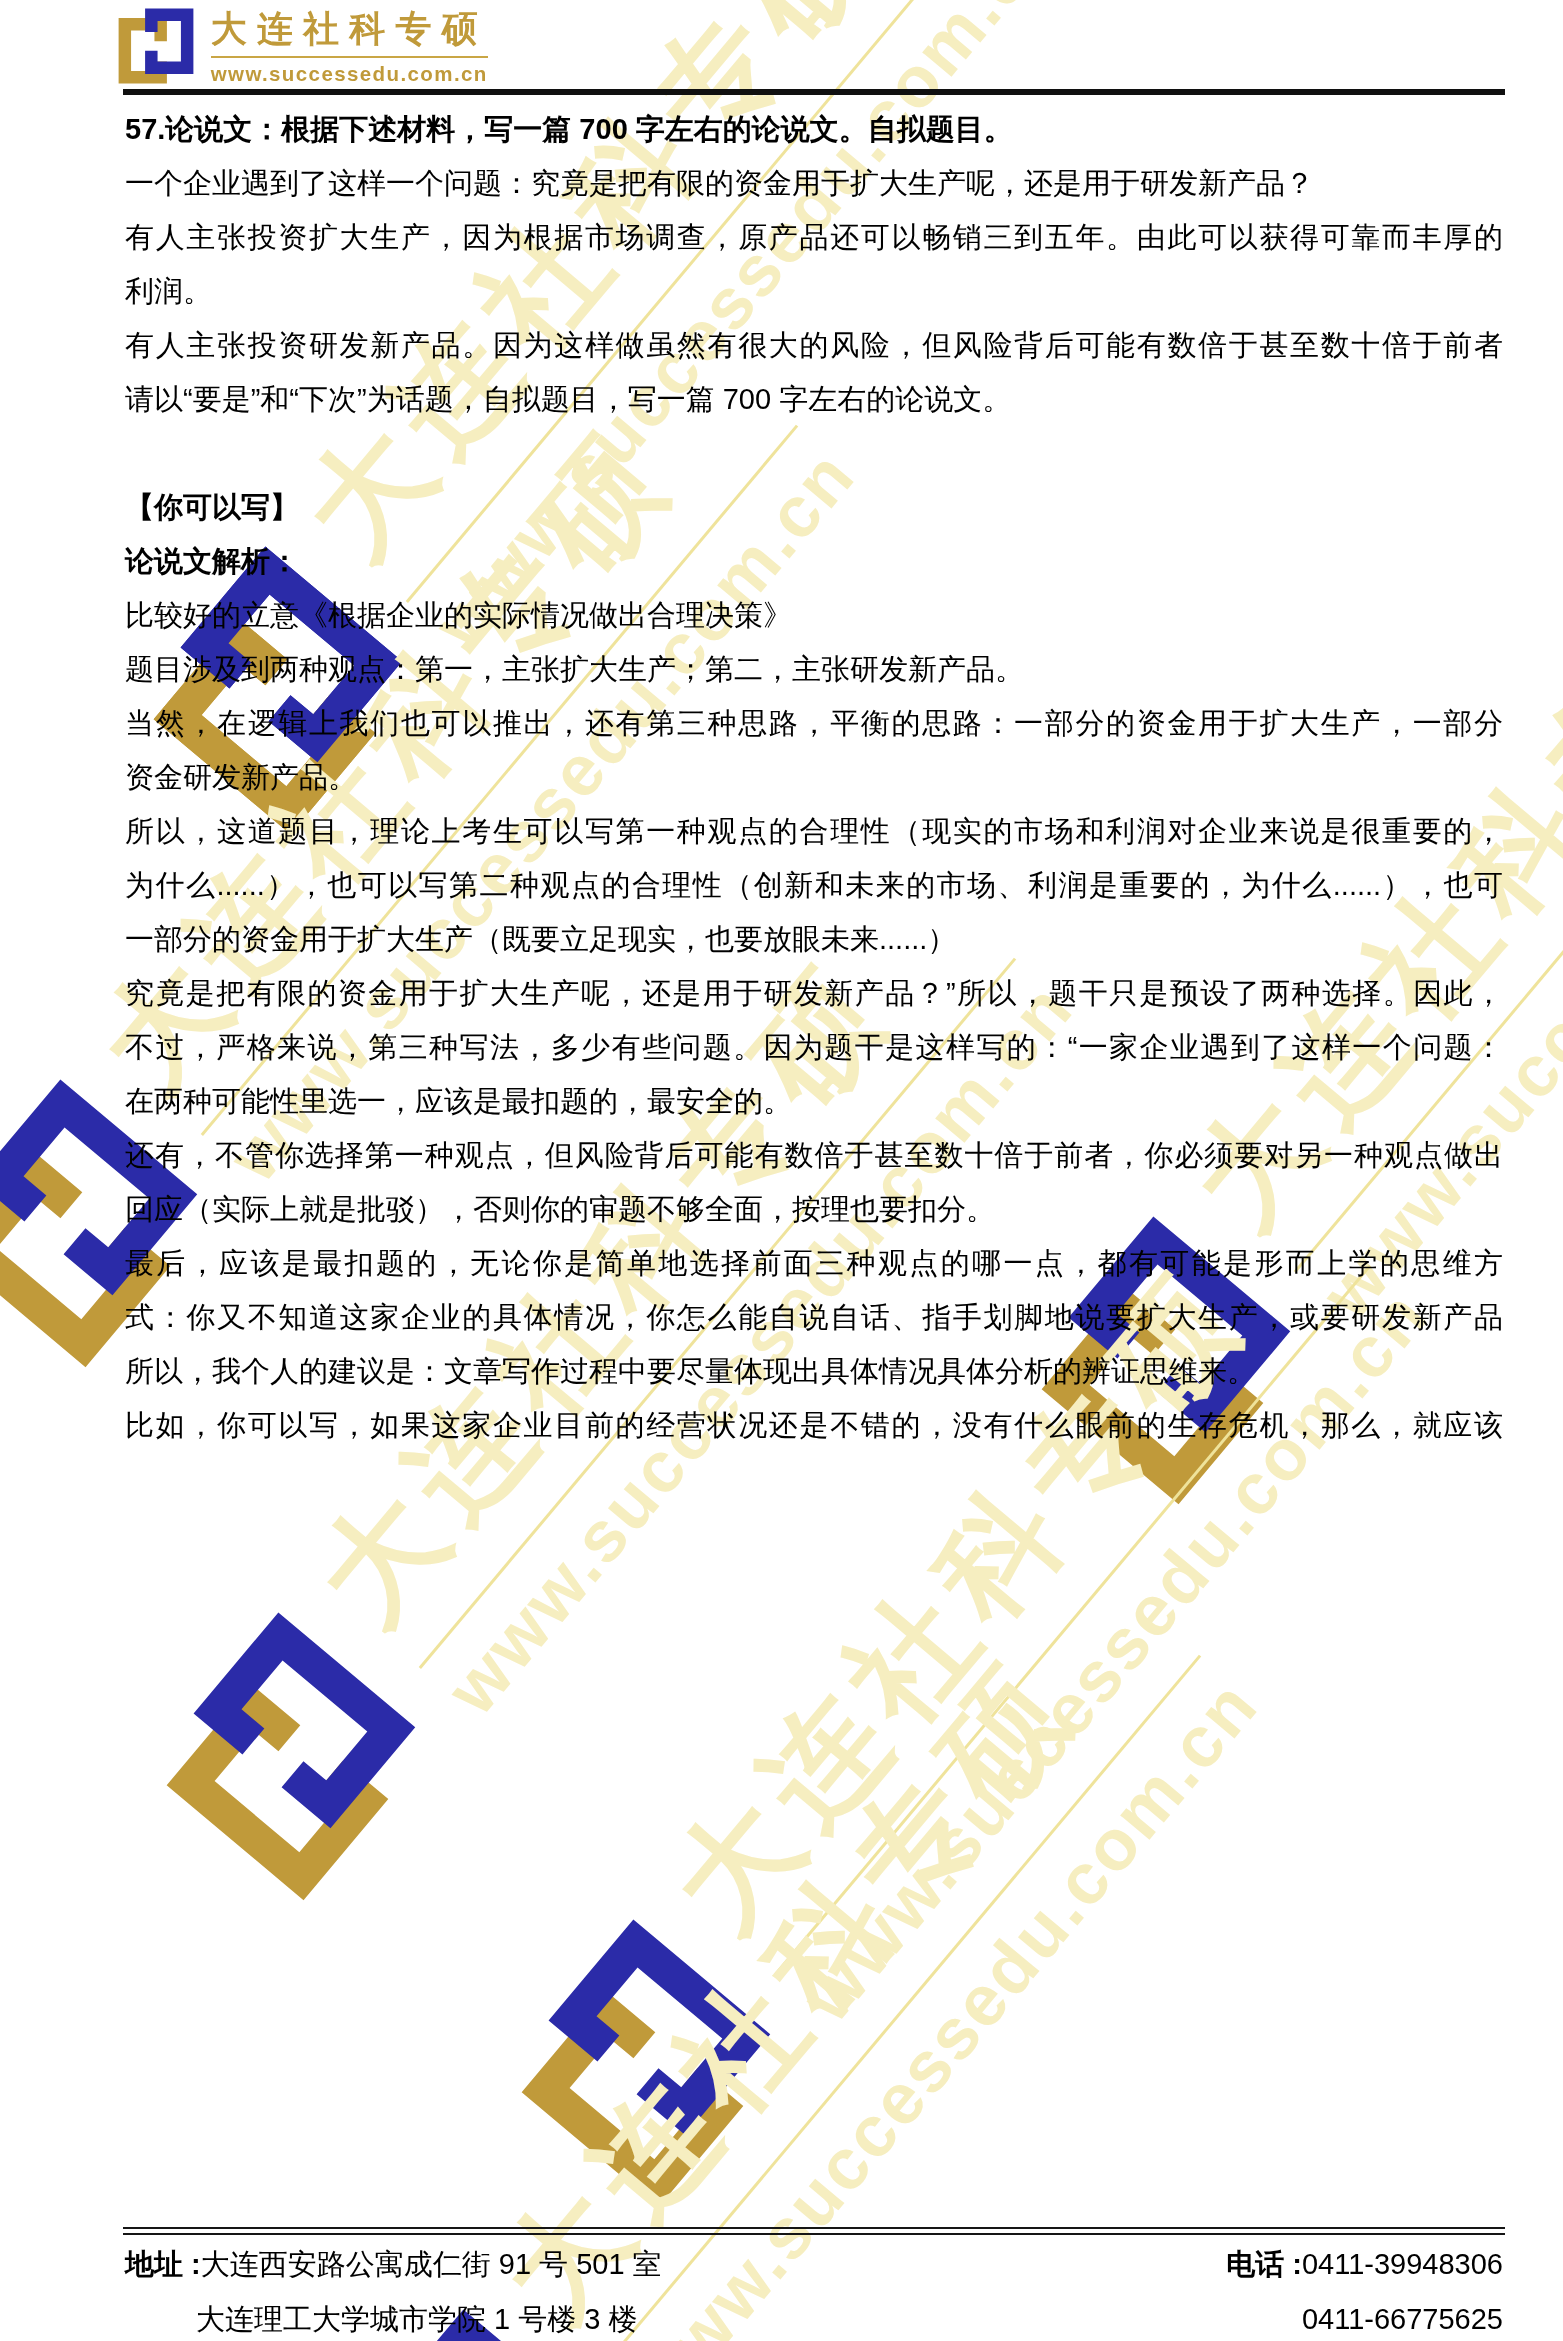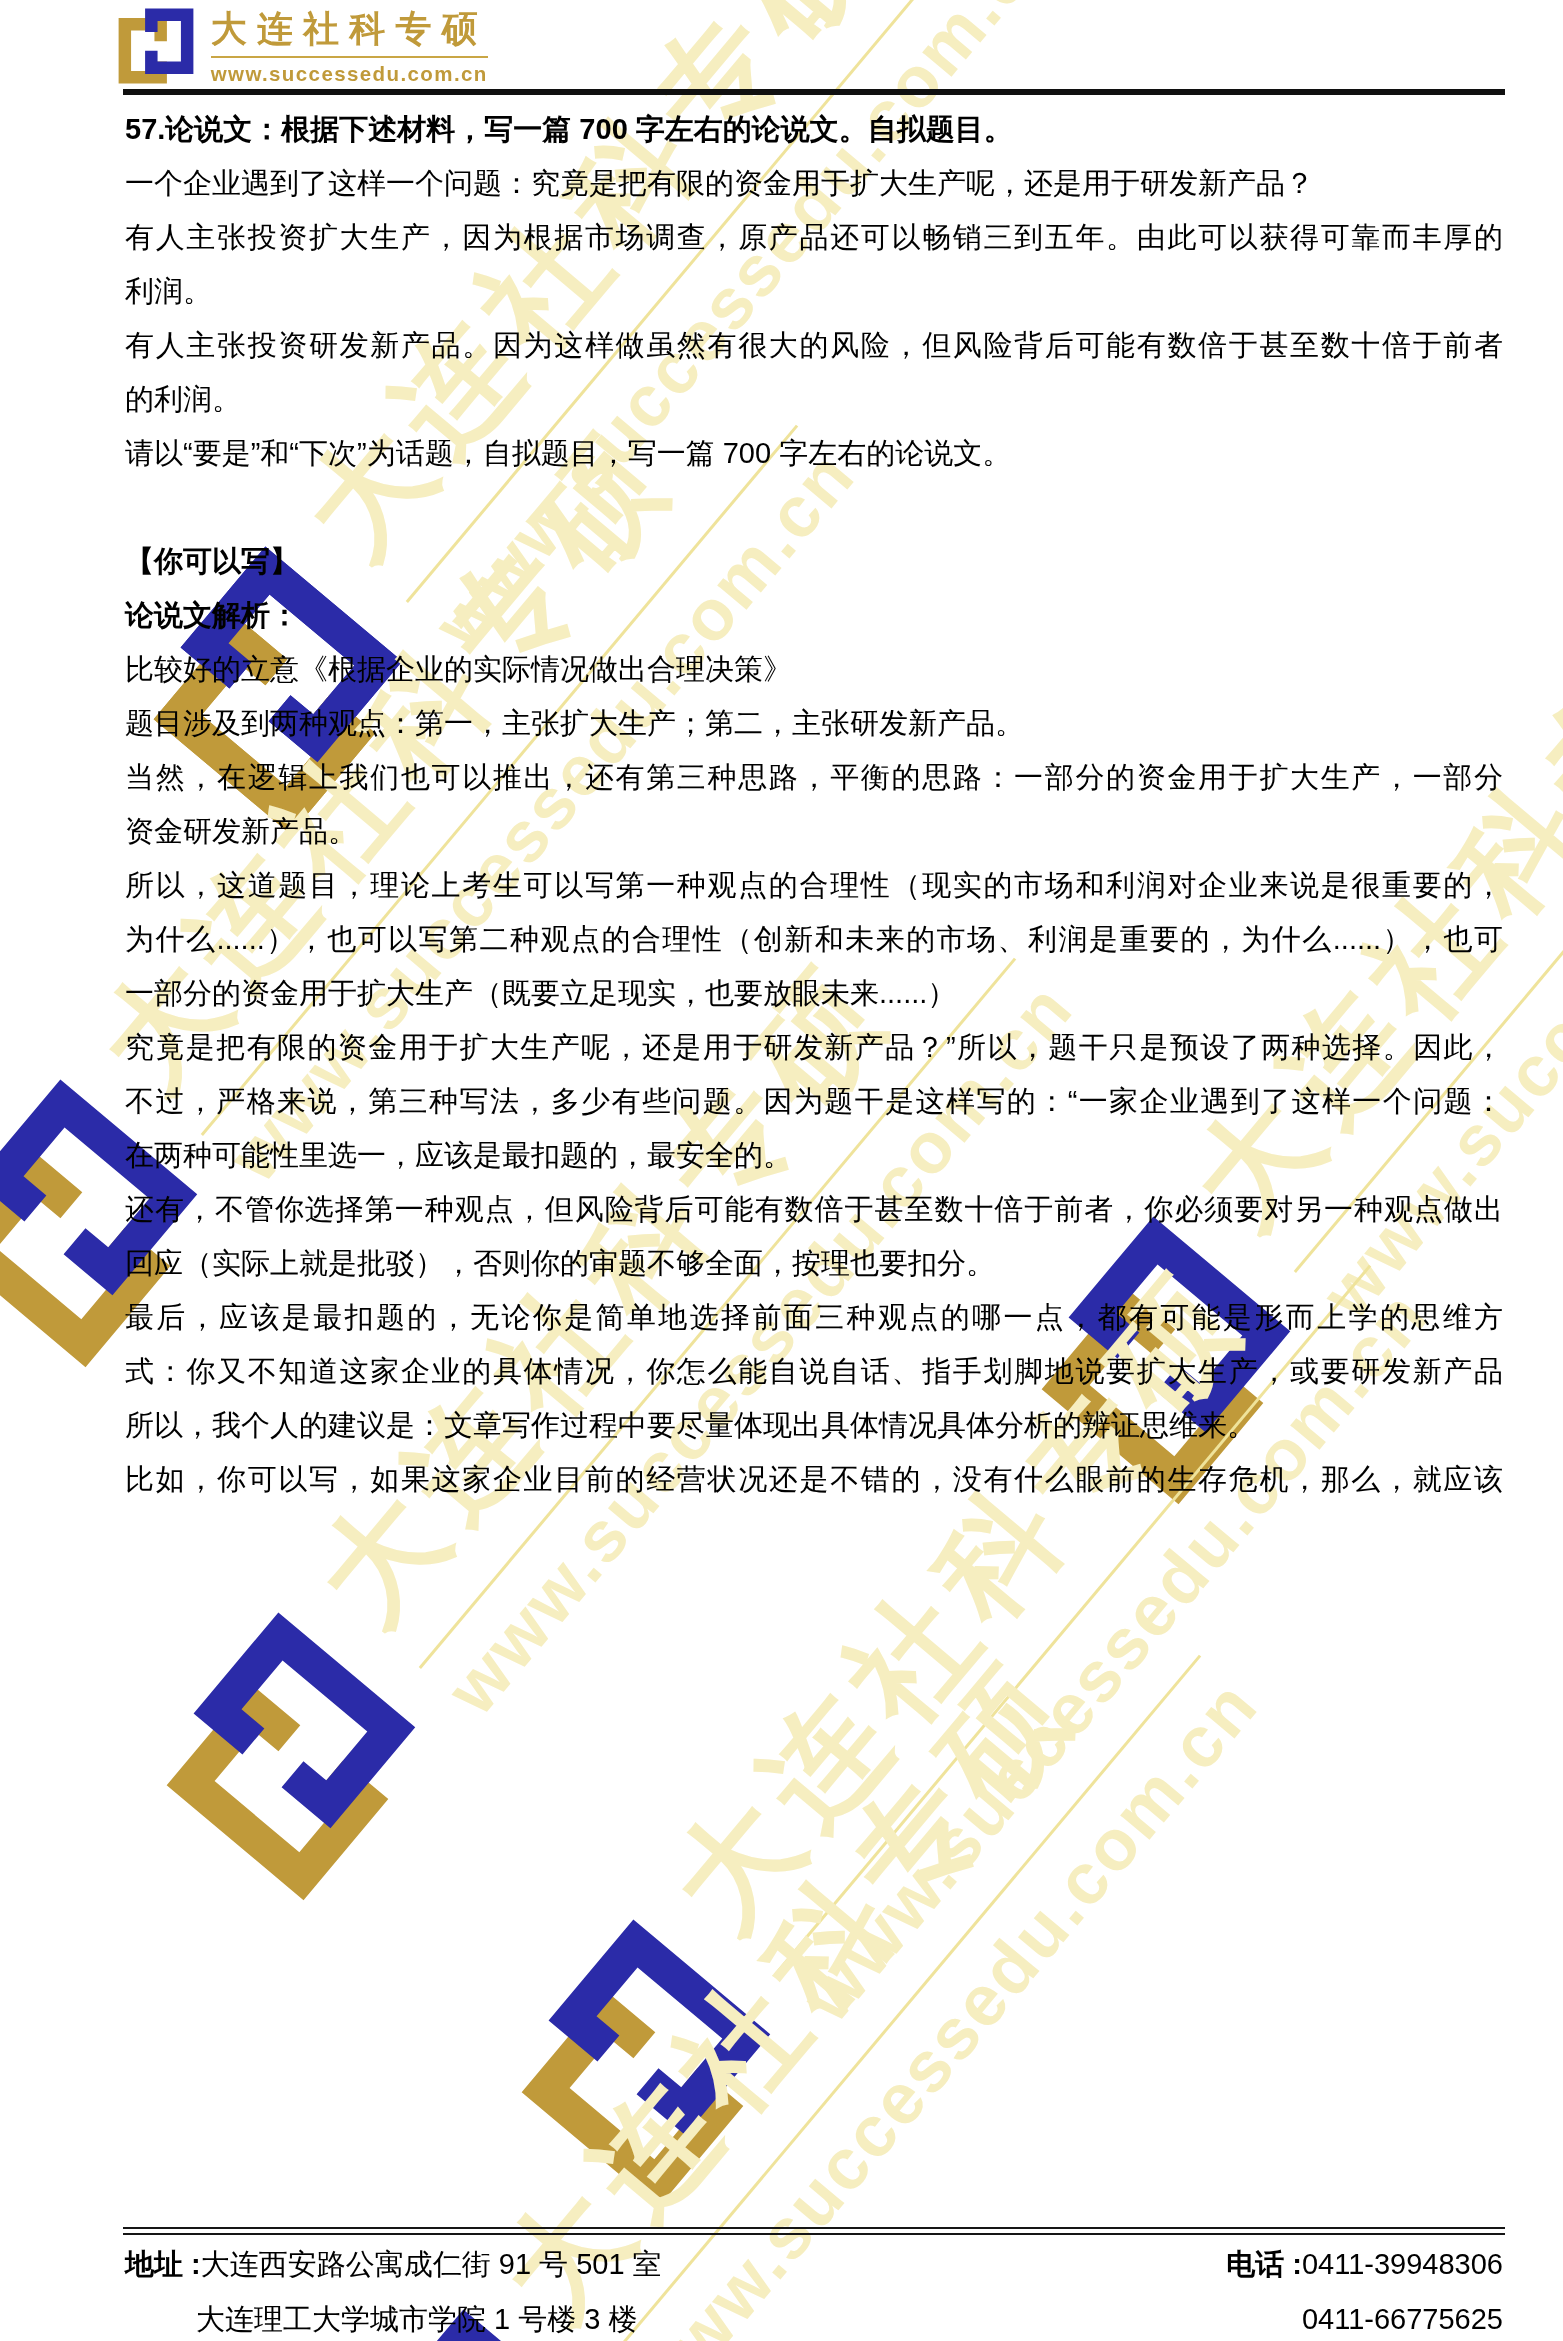--- a/index.html
+++ b/index.html
@@ -168,21 +168,20 @@
     </div>
   </div>
   <div class="top-rule"></div>
 
   <div class="content">
       <div class="line bold">57.论说文：根据下述材料，写一篇 700 字左右的论说文。自拟题目。</div>
       <div class="line">一个企业遇到了这样一个问题：究竟是把有限的资金用于扩大生产呢，还是用于研发新产品？</div>
       <div class="line fill">有人主张投资扩大生产，因为根据市场调查，原产品还可以畅销三到五年。由此可以获得可靠而丰厚的</div>
       <div class="line">利润。</div>
       <div class="line fill">有人主张投资研发新产品。因为这样做虽然有很大的风险，但风险背后可能有数倍于甚至数十倍于前者</div>
-      <div class="line">的利润。</div>
       <div class="line">请以“要是”和“下次”为话题，自拟题目，写一篇 700 字左右的论说文。</div>
       <div class="line spacer">&nbsp;</div>
       <div class="line bold">【你可以写】</div>
       <div class="line bold">论说文解析：</div>
       <div class="line">比较好的立意《根据企业的实际情况做出合理决策》</div>
       <div class="line">题目涉及到两种观点：第一，主张扩大生产；第二，主张研发新产品。</div>
       <div class="line fill">当然，在逻辑上我们也可以推出，还有第三种思路，平衡的思路：一部分的资金用于扩大生产，一部分</div>
       <div class="line">资金研发新产品。</div>
       <div class="line fill">所以，这道题目，理论上考生可以写第一种观点的合理性（现实的市场和利润对企业来说是很重要的，</div>
       <div class="line fill">为什么......），也可以写第二种观点的合理性（创新和未来的市场、利润是重要的，为什么......），也可</div>

